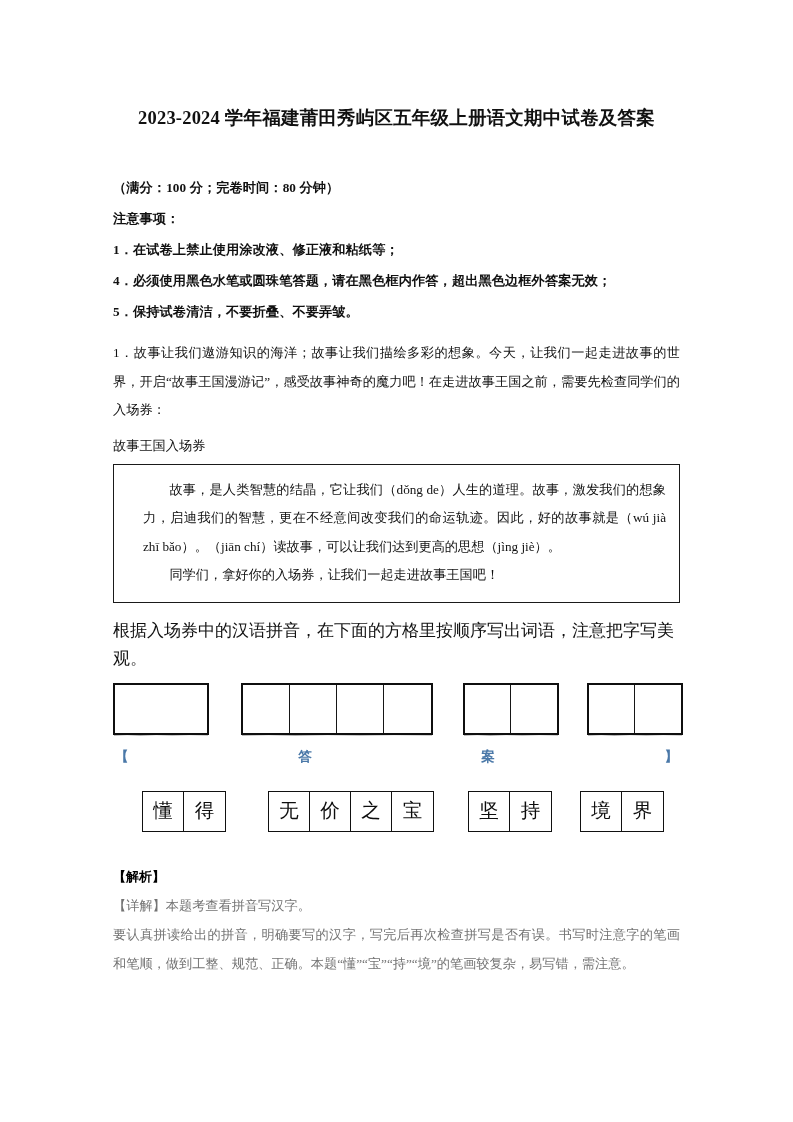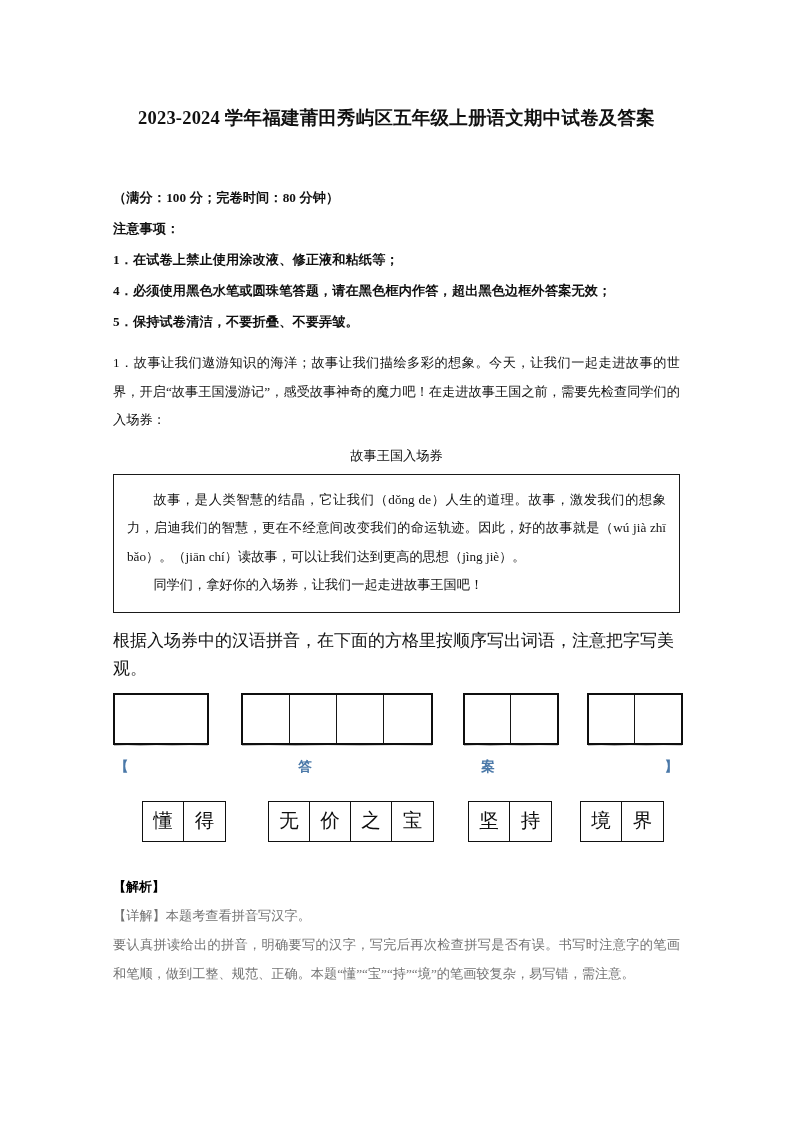--- a/index.html
+++ b/index.html
@@ -35,21 +35,21 @@
     font-size: 18.5px;
     font-weight: 700;
     line-height: 44px;
     text-align: center;
     letter-spacing: 0.2px;
     font-family: "Liberation Serif", "DejaVu Serif", serif;
   }
 
   
   .meta-block {
-    margin-top: 42px;
+    margin-top: 32px;
   }
   .meta-line {
     font-size: 13.2px;
     line-height: 31px;
     font-weight: 700;
     letter-spacing: 0.1px;
   }
   .meta-line.score {
     font-weight: 700;
   }
@@ -59,38 +59,38 @@
     margin-top: 12px;
   }
   .q-para {
     font-size: 13.2px;
     line-height: 28.5px;
     text-align: justify;
     text-justify: inter-ideograph;
   }
   .ticket-caption {
     margin-top: 8px;
-    text-align: center;
     font-size: 13.2px;
     line-height: 26px;
   }
 
   
   .passage-box {
     margin-top: 5px;
     border: 1px solid #1a1a1a;
     padding: 11px 13px 12px 13px;
     box-sizing: border-box;
   }
   .passage-p {
     font-size: 13.2px;
     line-height: 28.5px;
     text-align: justify;
     text-justify: inter-ideograph;
     text-indent: 2em;
+    margin-left: 16px;
   }
   .passage-p + .passage-p { margin-top: 0; }
 
   
   .grid-instruction {
     margin-top: 14px;
     font-size: 17px;
     line-height: 28px;
   }
 

